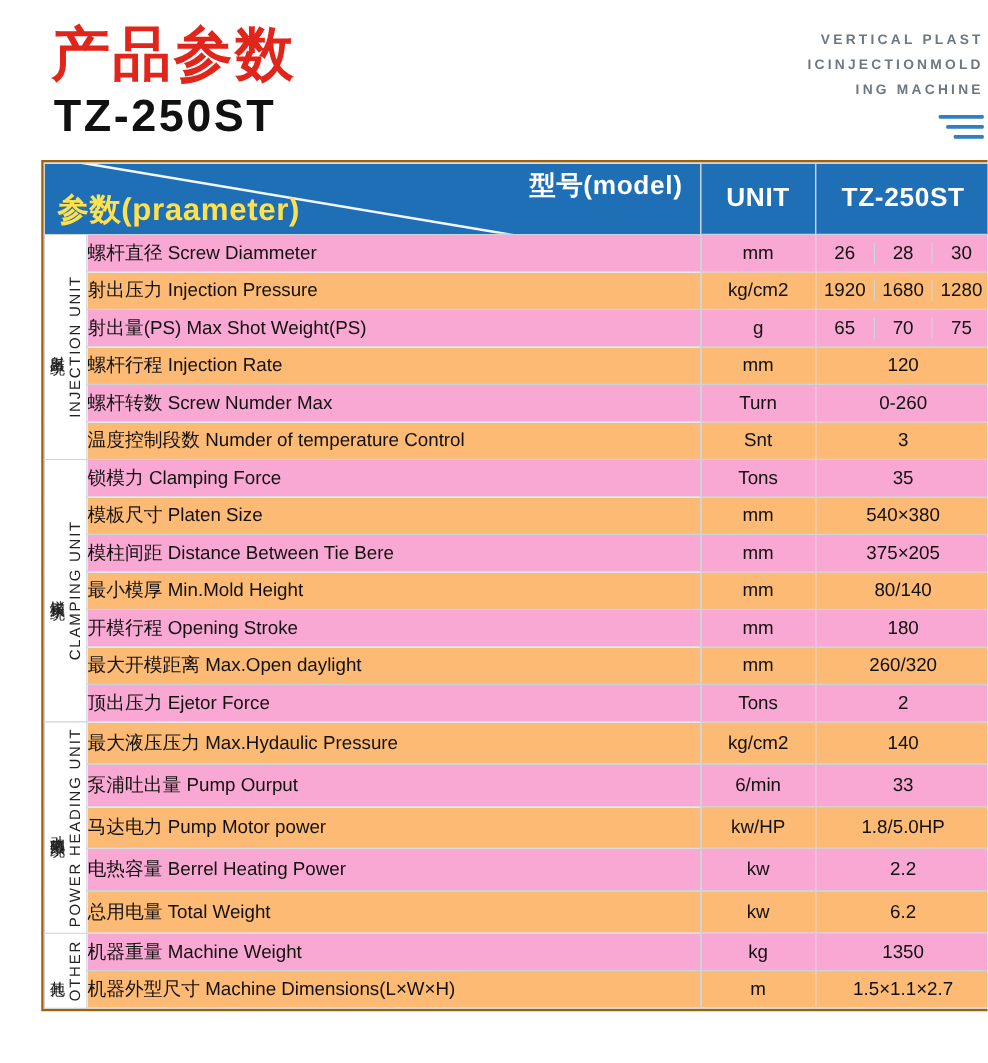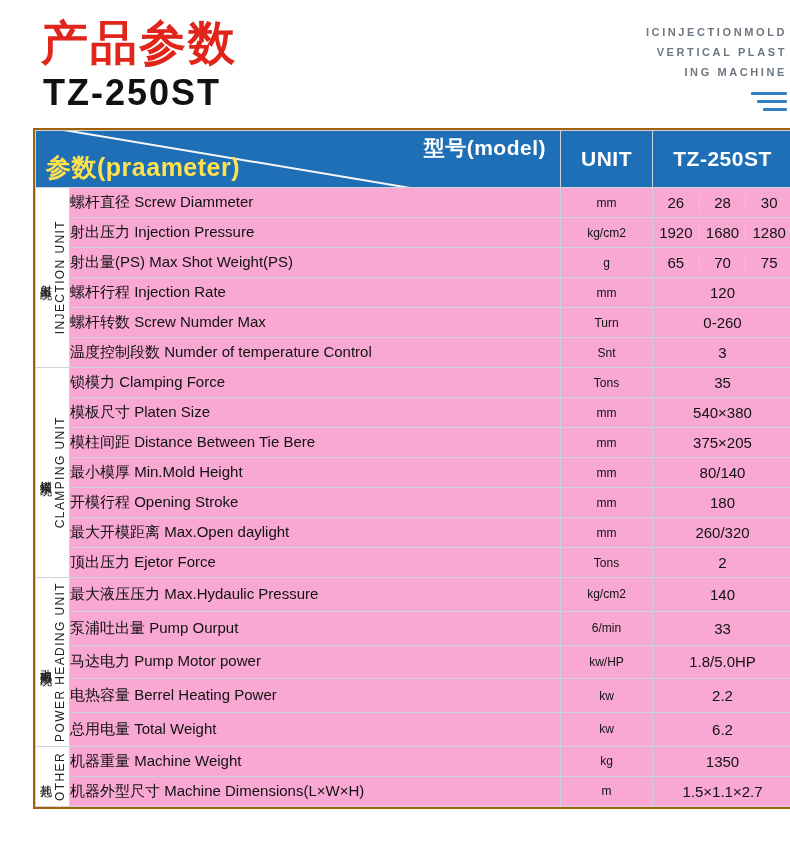--- a/index.html
+++ b/index.html
@@ -179,21 +179,21 @@
 
   .name-cell {
     padding: 4px 6px 4px 14px;
     font-size: 15px;
     color: #111;
     white-space: nowrap;
     overflow: hidden;
   }
   .unit-cell {
     text-align: center;
-    font-size: 12px;
+    font-size: 15px;
     color: #111;
     white-space: nowrap;
   }
   .val-cell {
     text-align: center;
     font-size: 15px;
     color: #111;
     white-space: nowrap;
   }
   .val-sub {
@@ -203,36 +203,36 @@
   .val-sub > div {
     flex: 1;
     text-align: center;
     font-size: 15px;
   }
   .val-sub > div + div {
     border-left: 1px solid #ccd4db;
   }
   tr.row { height: 30px; }
   tr.band td { background: #f9a8d4; }
-  tr.plain td { background: #f9a8d4; }
+  tr.plain td { background: #fdba74; }
   .col-unit { width: 92px; }
   .col-val  { width: 140px; }
 </style>
 </head>
 <body>
 
 <div class="page">
 
   <div class="header">
     <div class="title-main">产品参数</div>
     <div class="title-sub">TZ-250ST</div>
 
     <div class="header-right">
+      <div class="en-line">VERTICAL PLAST</div>
       <div class="en-line">ICINJECTIONMOLD</div>
-      <div class="en-line">VERTICAL PLAST</div>
       <div class="en-line">ING MACHINE</div>
     </div>
 
     <div class="menu-icon">
       <span></span>
       <span></span>
       <span></span>
     </div>
   </div>
 

